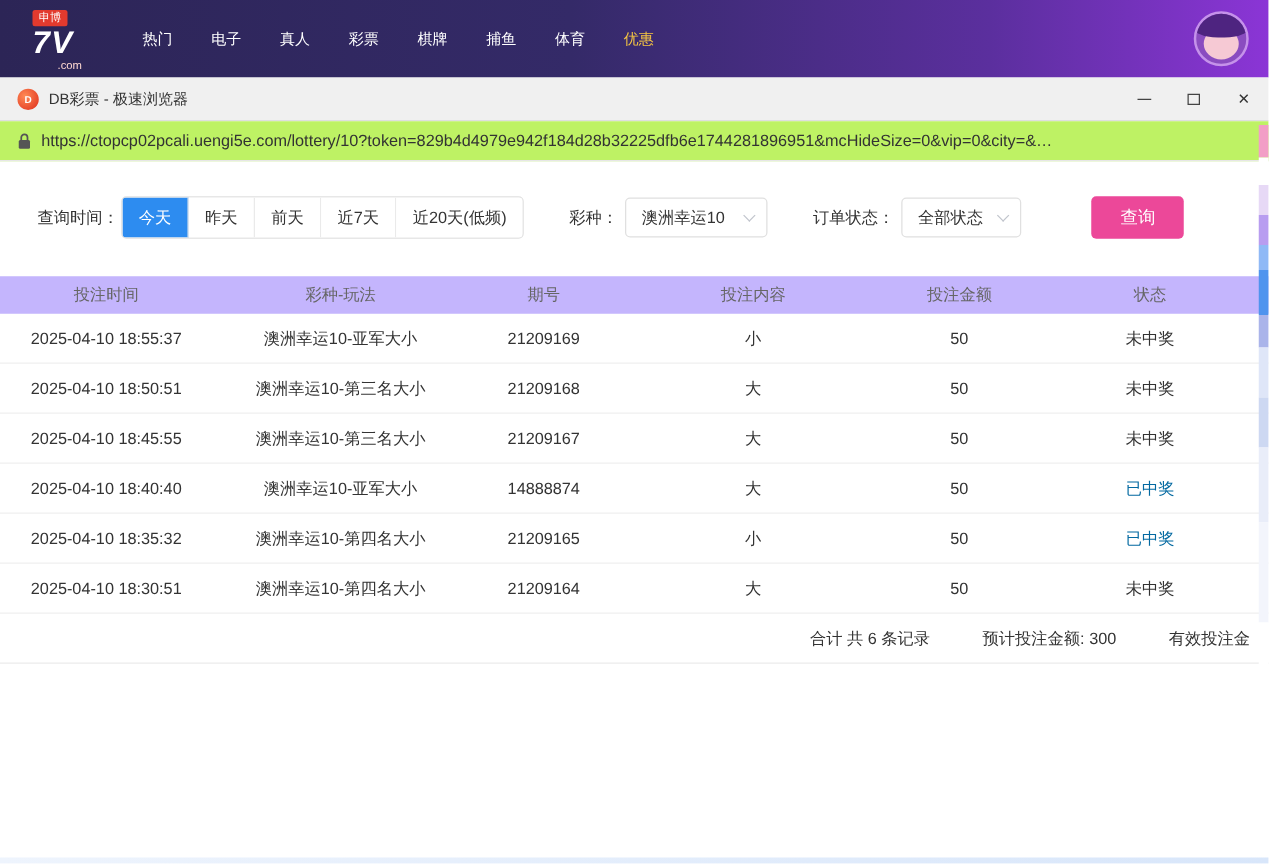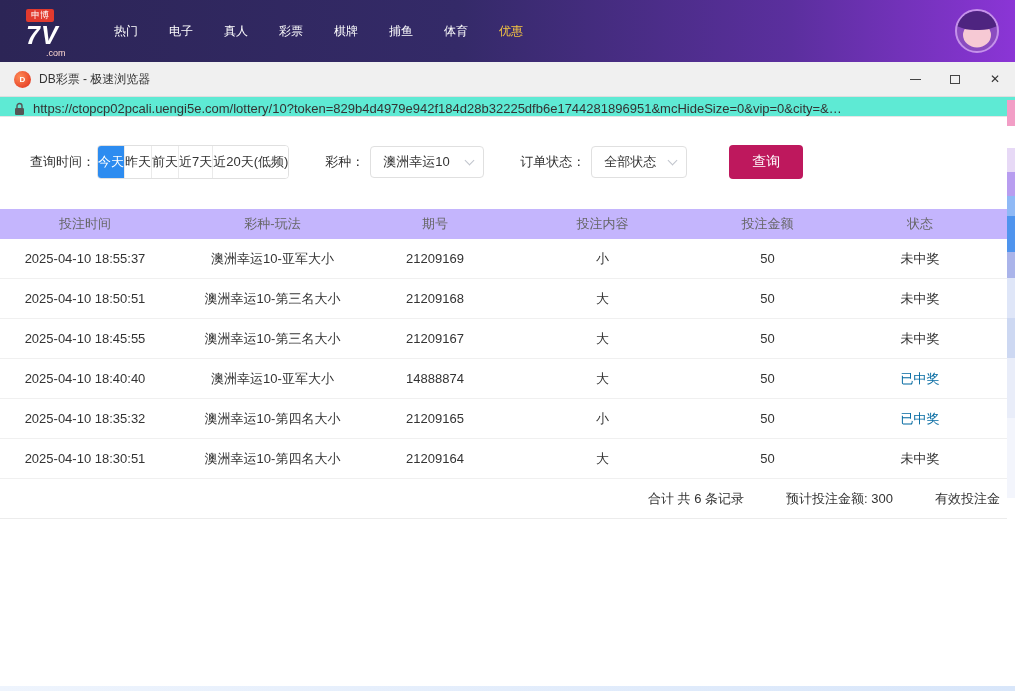--- a/index.html
+++ b/index.html
@@ -27,46 +27,46 @@
   .titlebar { height:35px; background:#f0f0f0; display:flex; align-items:center; padding-left:14px; border-bottom:1px solid #dedede; }
   .app-icon { width:17px; height:17px; border-radius:50%; background:radial-gradient(circle at 35% 35%, #ff8a55, #de2c1a);
               color:#fff; font-size:8px; font-weight:bold; display:flex; align-items:center; justify-content:center; margin-right:8px; flex:none; }
   .window-title { font-size:12px; color:#333; }
   .win-controls { margin-left:auto; display:flex; height:100%; }
   .win-btn { width:40px; height:100%; display:flex; align-items:center; justify-content:center; cursor:pointer; color:#333; font-size:12px; }
   .icon-min { width:11px; height:1px; background:#444; }
   .icon-max { width:10px; height:9px; border:1px solid #444; background:transparent; }
 
   
-  .addressbar { height:20px; background:#5eead4; border-bottom:1px solid #e6e6e6; display:flex; align-items:flex-end; padding:0 14px; gap:8px; }
+  .addressbar { height:32px; background:#bef264; border-bottom:1px solid #e6e6e6; display:flex; align-items:center; padding:0 14px; gap:8px; }
   .lock-icon { flex:none; }
   .url-text { font-size:13px; color:#333; white-space:nowrap; overflow:hidden; }
 
   
   .tabs { display:flex; gap:56px; padding-left:36px; border-bottom:1px solid #ececec; height:52px; align-items:flex-end; }
   .tab { font-size:15px; color:#555; padding-bottom:15px; cursor:pointer; position:relative; white-space:nowrap; }
   .tab.active { color:#2d8cf0; }
   .tab.active::after { content:""; position:absolute; left:0; right:0; bottom:0; height:3px; background:#2d8cf0; border-radius:2px; }
 
   
   .filters { display:flex; align-items:center; margin:28px 0 0 30px; font-size:13px; color:#333; }
   .time-group { display:inline-flex; border:1px solid #e0e0e0; border-radius:4px; overflow:hidden; margin-left:2px; background:#fff; }
-  .time-btn { padding:0 0; height:32px; line-height:32px; background:#fff; border-right:1px solid #eaeaea;
+  .time-btn { padding:0 13px; height:32px; line-height:32px; background:#fff; border-right:1px solid #eaeaea;
               cursor:pointer; font-size:13px; color:#333; white-space:nowrap; }
   .time-btn:last-child { border-right:none; }
   .time-btn.active { background:#2d8cf0; color:#fff; }
   .filter-label { margin-left:36px; white-space:nowrap; }
   .filter-label.first { margin-left:0;text-align:center; }
   .select { display:inline-flex; align-items:center; justify-content:space-between; border:1px solid #e0e0e0; border-radius:4px;
             height:32px; padding:0 10px 0 12px; margin-left:6px; cursor:pointer; color:#333; background:#fff; }
   .select .chev { width:7px; height:7px; border-right:1.5px solid #c0c4cc; border-bottom:1.5px solid #c0c4cc;
                   transform:rotate(45deg); margin:-3px 0 0 10px; flex:none; }
   .select.lottery { width:114px; }
   .select.status { width:96px; }
-  .query-btn { margin-left:42px; width:74px; height:34px; background:#be185d; color:#fff; border:none; border-radius:4px;
+  .query-btn { margin-left:56px; width:74px; height:34px; background:#ec4899; color:#fff; border:none; border-radius:4px;
                font-size:14px; cursor:pointer; font-family:inherit; }
 
   
   .table { margin-top:30px; }
   .trow { display:grid; grid-template-columns:170px 205px 120px 215px 115px 190px; align-items:center; height:40px;
           border-bottom:1px solid #f0f0f0; font-size:13px; color:#333; text-align:center; }
   .trow.thead { background:#c4b5fd; height:30px; color:#666; border-bottom:none; }
   .cell { overflow:hidden; white-space:nowrap; }
   .cell.status.won { color:#0369a1; }
 

